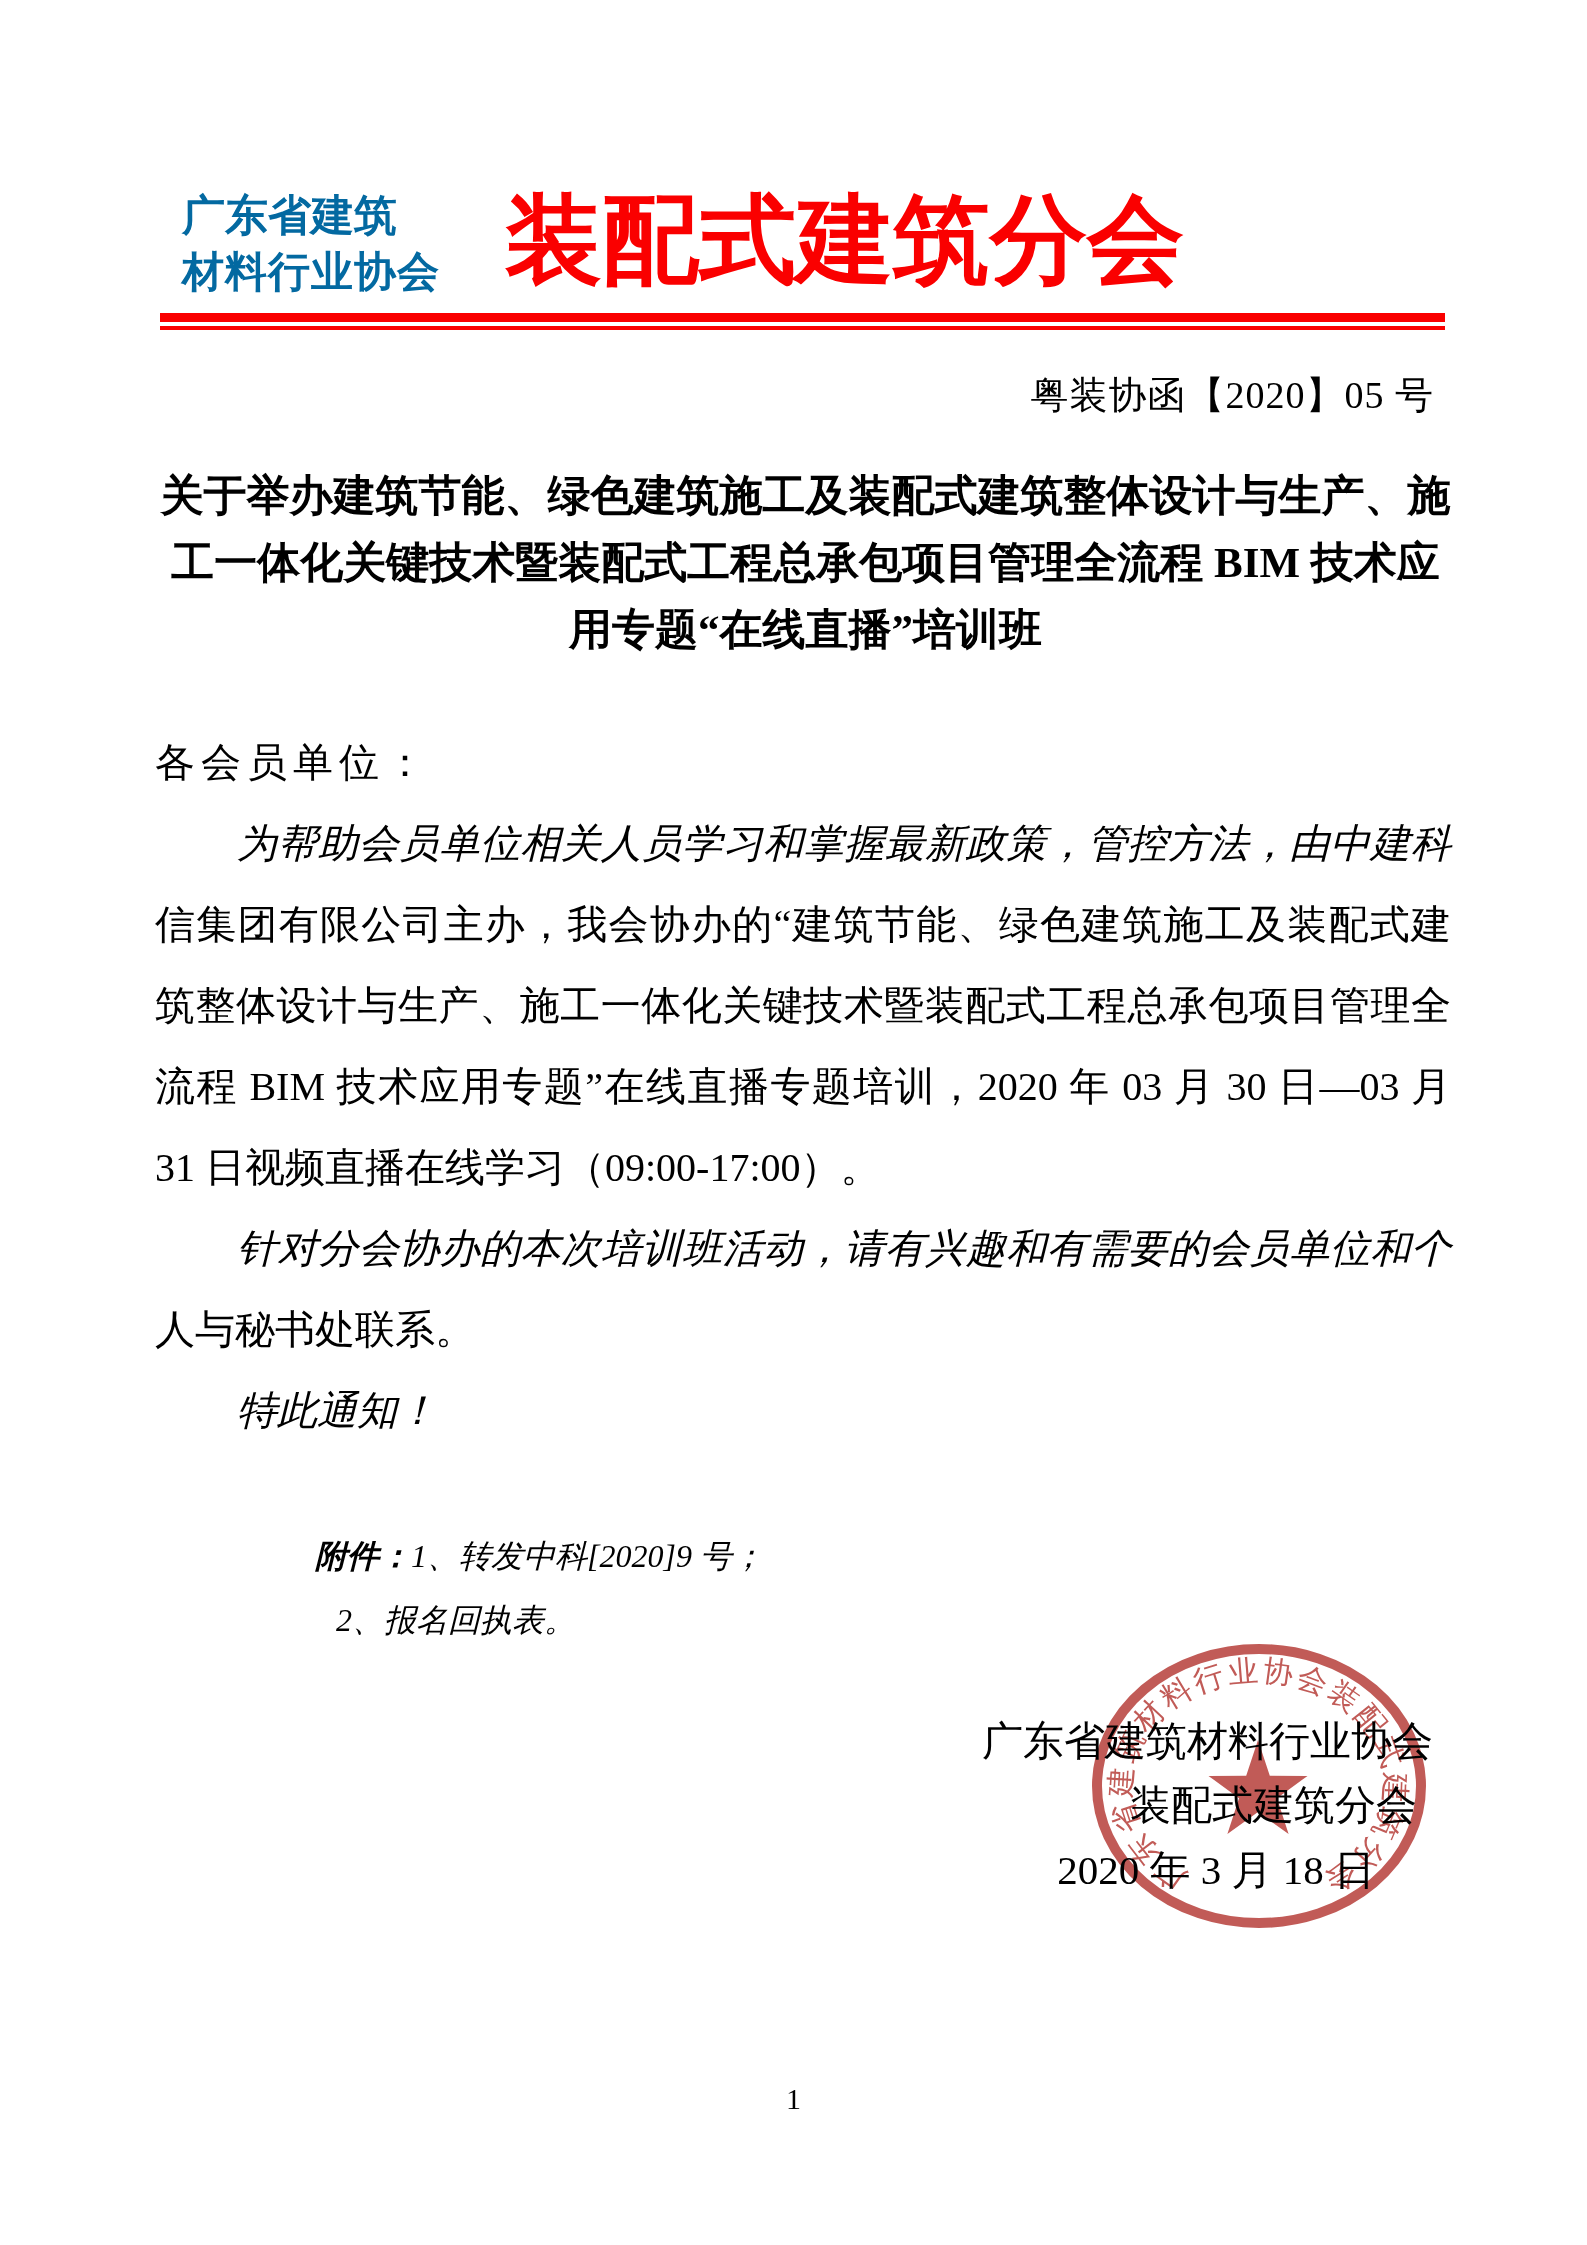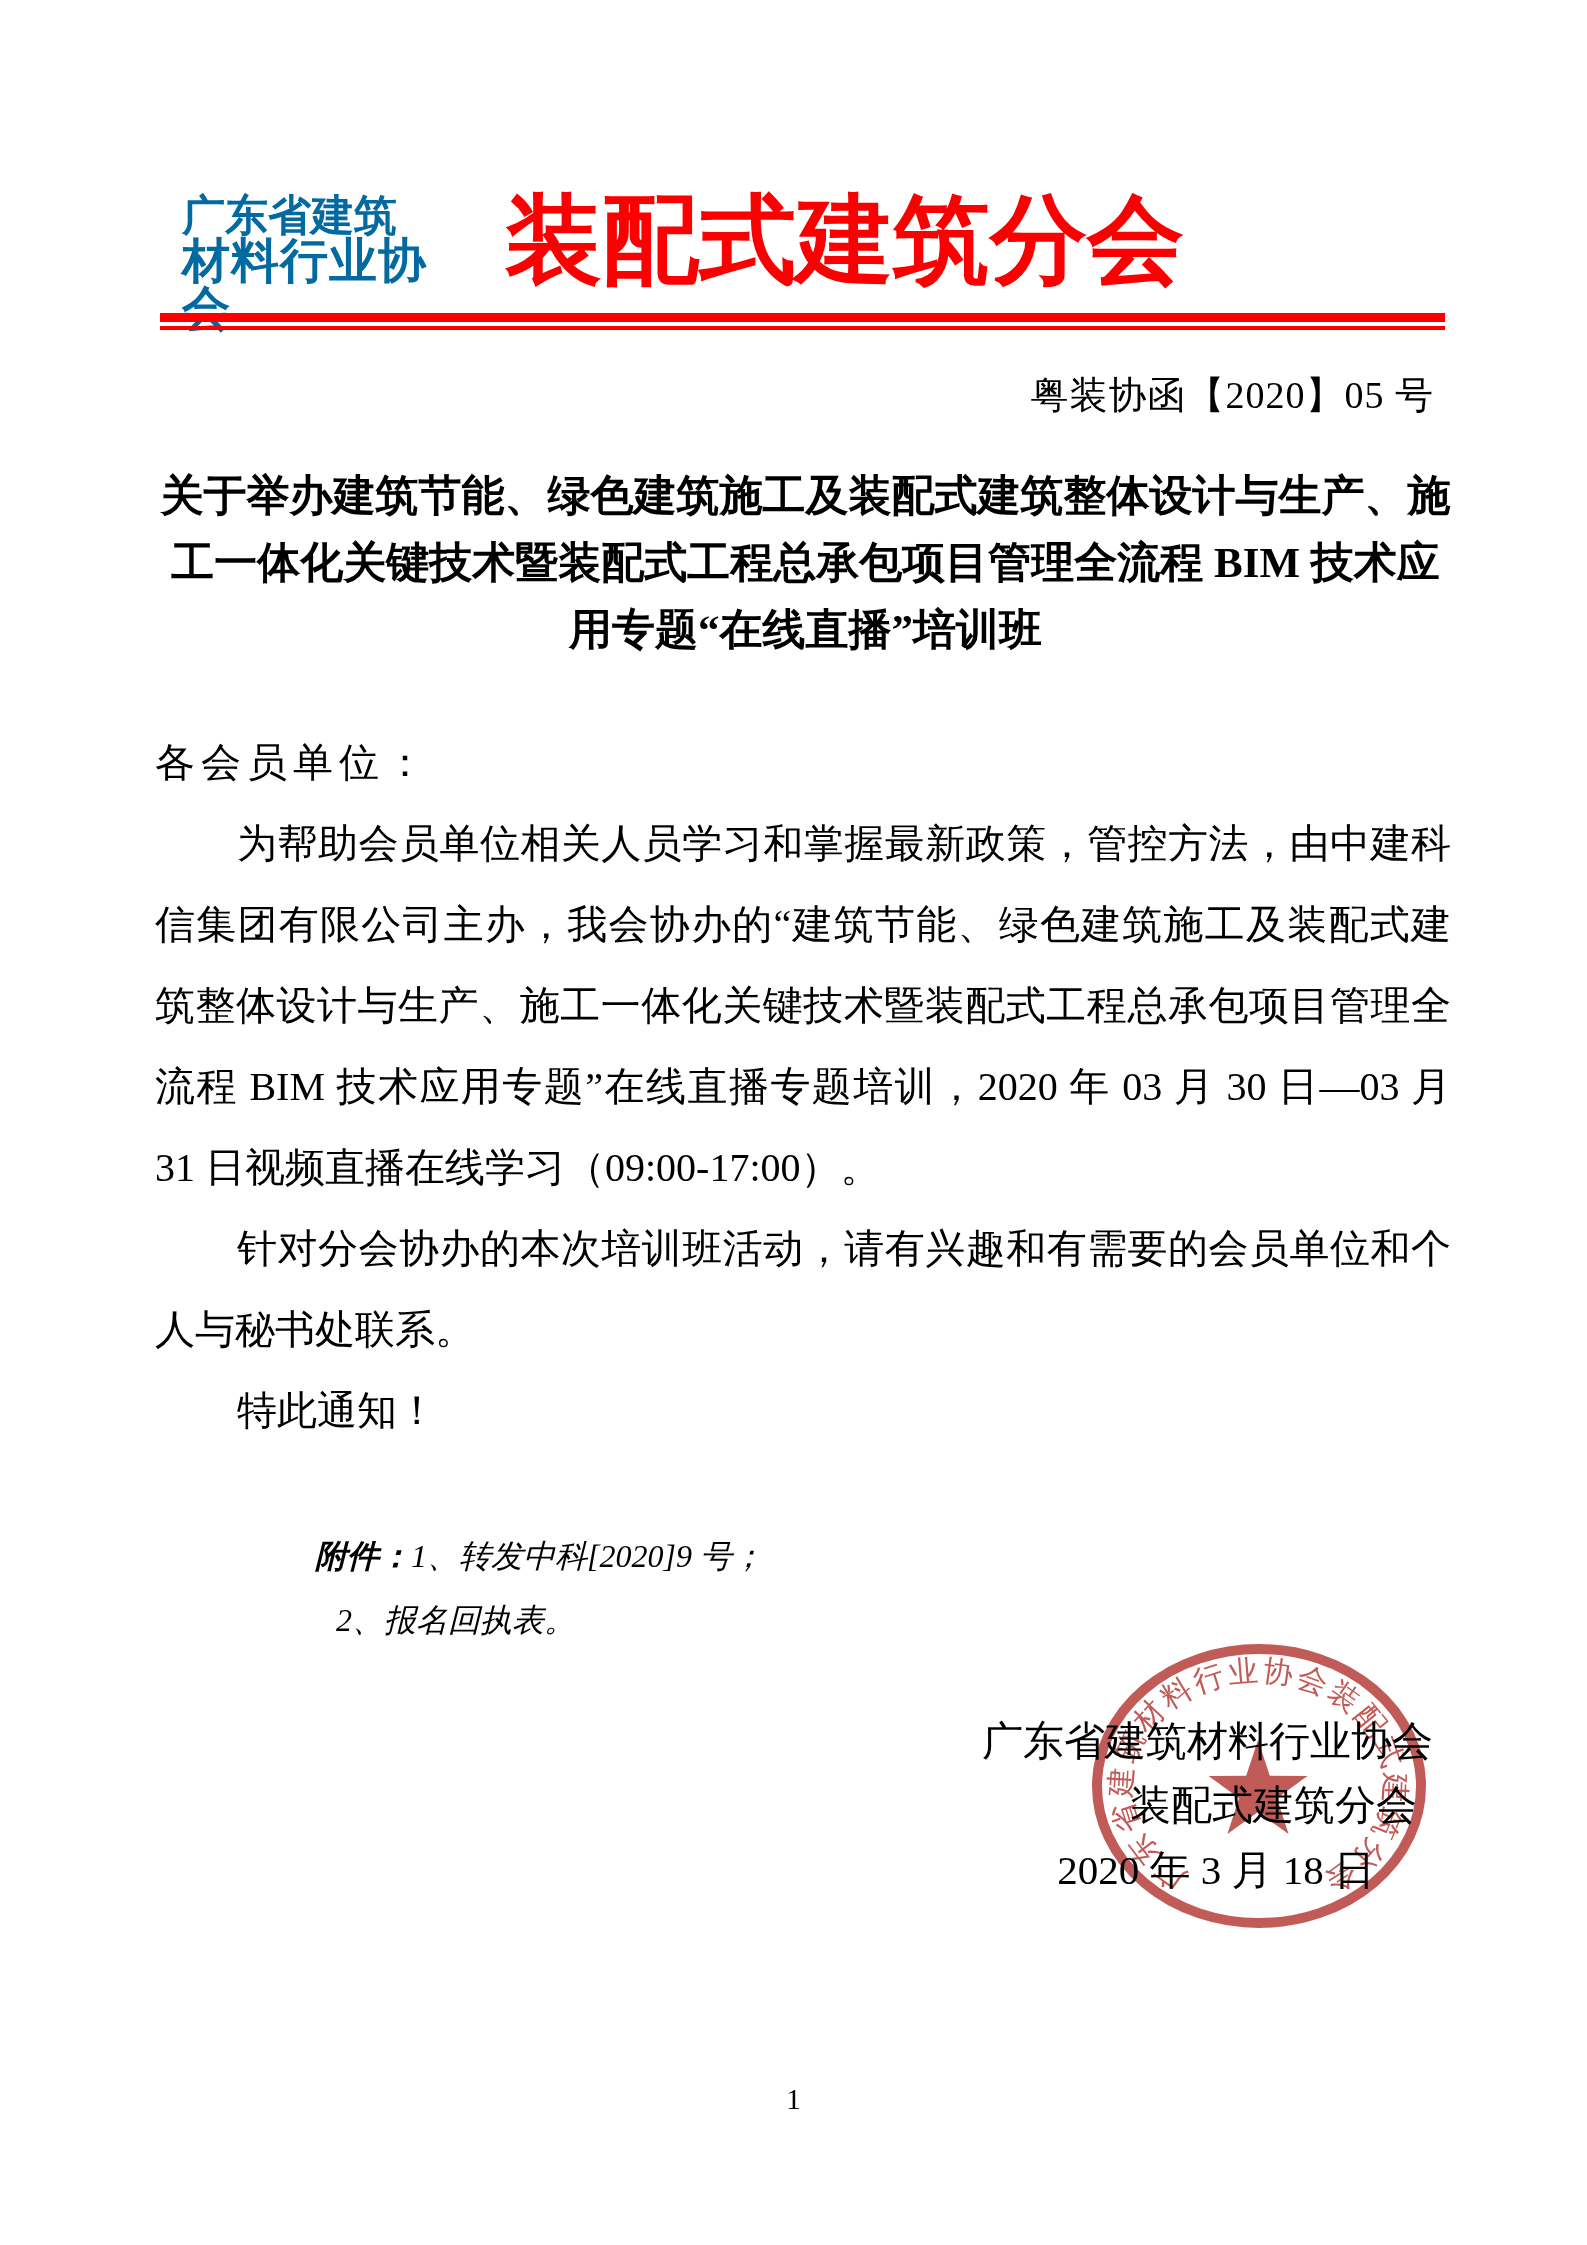--- a/index.html
+++ b/index.html
@@ -16,21 +16,21 @@
   .org-left{
     position:absolute;left:182px;top:194px;width:300px;
     font-family:"Liberation Sans","DejaVu Sans",sans-serif;
     font-weight:bold;color:#0369a1;line-height:1.0;
   }
   .org-left .l1{
     display:flex;justify-content:space-between;
     font-size:43px;width:292px;letter-spacing:0;
   }
   .org-left .l2{
-    font-size:48px;margin-top:0;letter-spacing:1px;width:292px;
+    font-size:42px;margin-top:14px;letter-spacing:1px;width:292px;
     display:flex;justify-content:space-between;
   }
   .org-big{
     position:absolute;left:505px;top:188px;width:960px;
     font-size:97px;font-weight:900;color:#fa0000;
     font-family:"Liberation Serif","DejaVu Serif",serif;
     display:flex;justify-content:space-between;line-height:1.1;
     white-space:nowrap;
   }
   .rule-thick{position:absolute;left:160px;top:313px;width:1285px;height:9px;background:#fa0000;}
@@ -48,21 +48,21 @@
     text-align:center;font-weight:bold;font-size:43px;line-height:67px;
   }
 
   
   .body-text{
     position:absolute;left:155px;top:722px;width:1296px;
     font-size:40px;line-height:81px;
   }
   .line{white-space:nowrap;}
   .just{white-space:normal;text-align:justify;text-align-last:justify;}
-  .indent{text-indent:82px;}
+  .indent{text-indent:82px;font-style:italic;}
   .ls6{letter-spacing:6px;}
 
   
   .attachment{
     position:absolute;left:315px;top:1524px;
     font-size:32px;line-height:64px;white-space:nowrap;font-style:italic;
   }
   .attachment .label{font-weight:bold;}
   .attachment .item2{margin-left:21px;}
 

